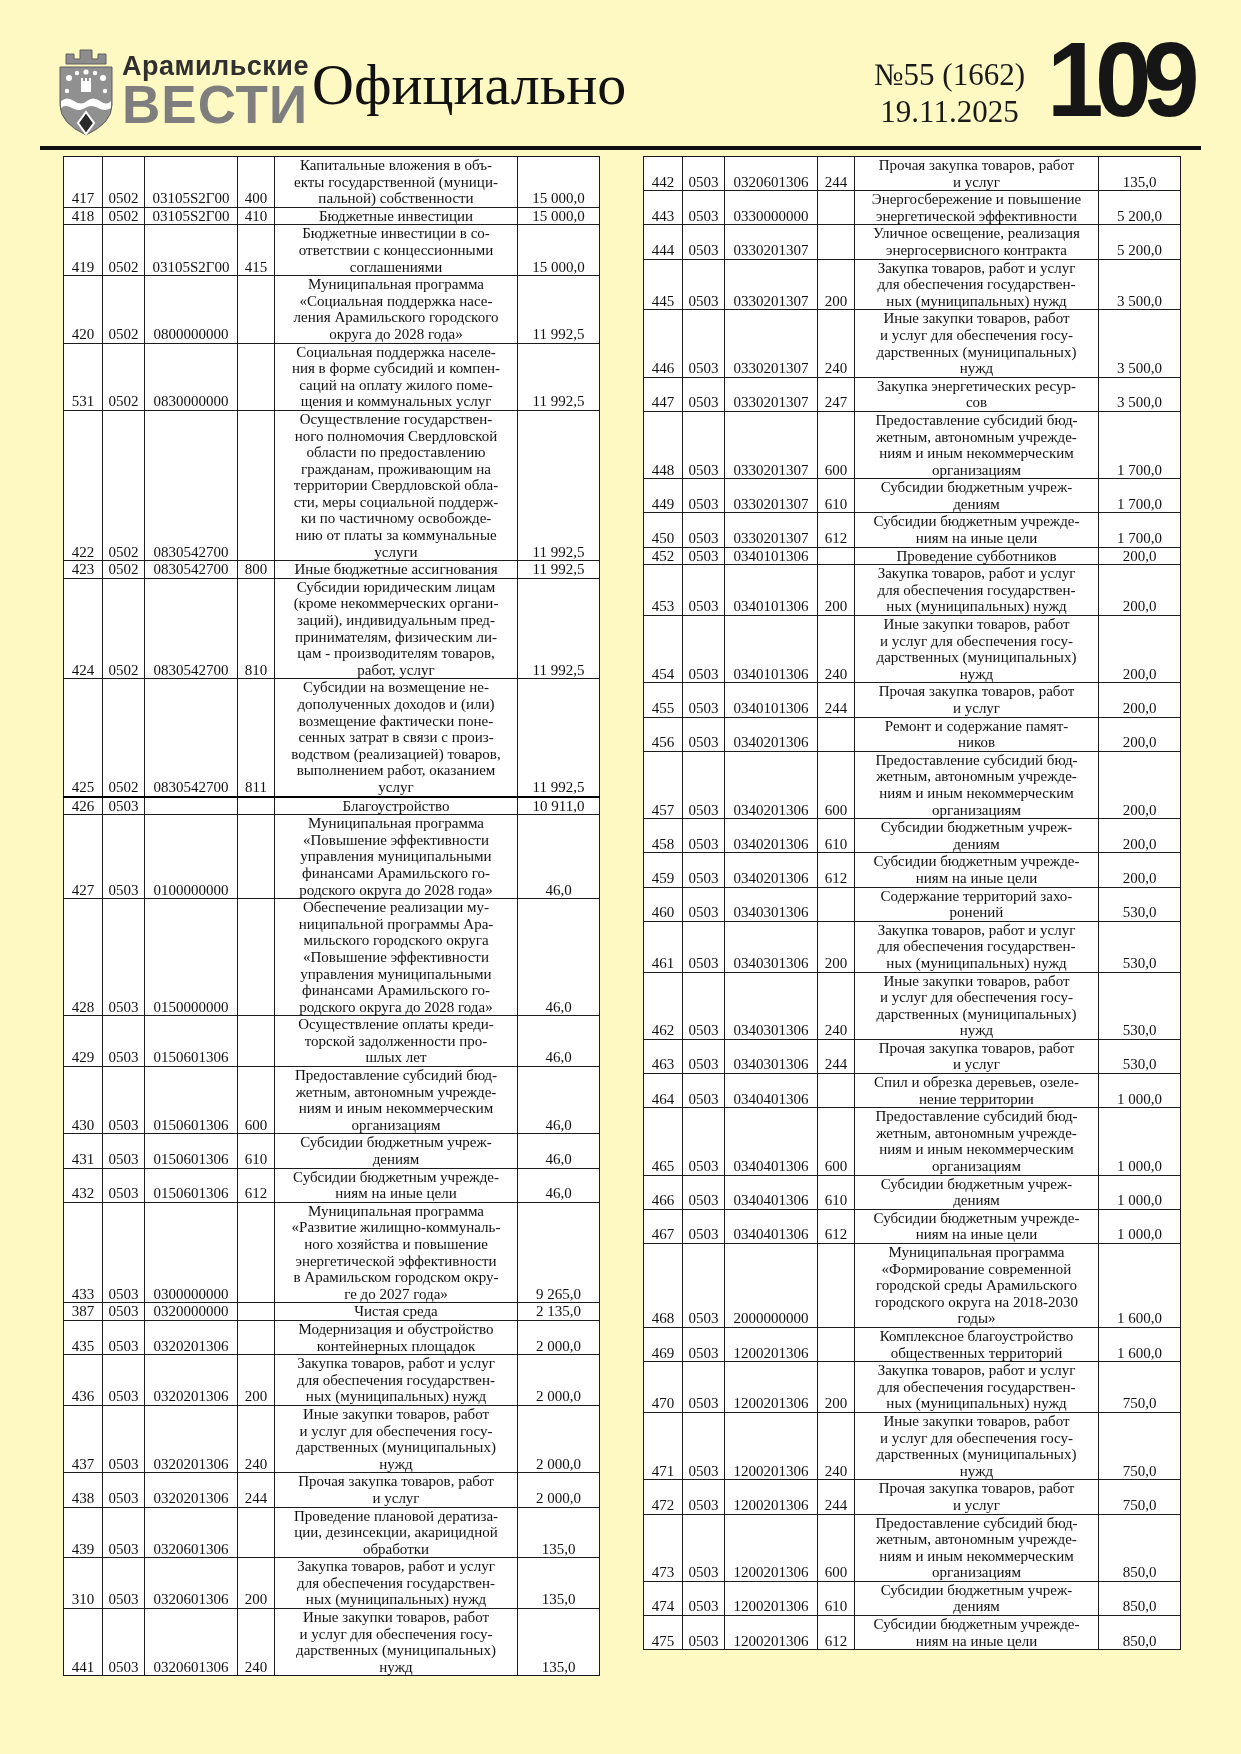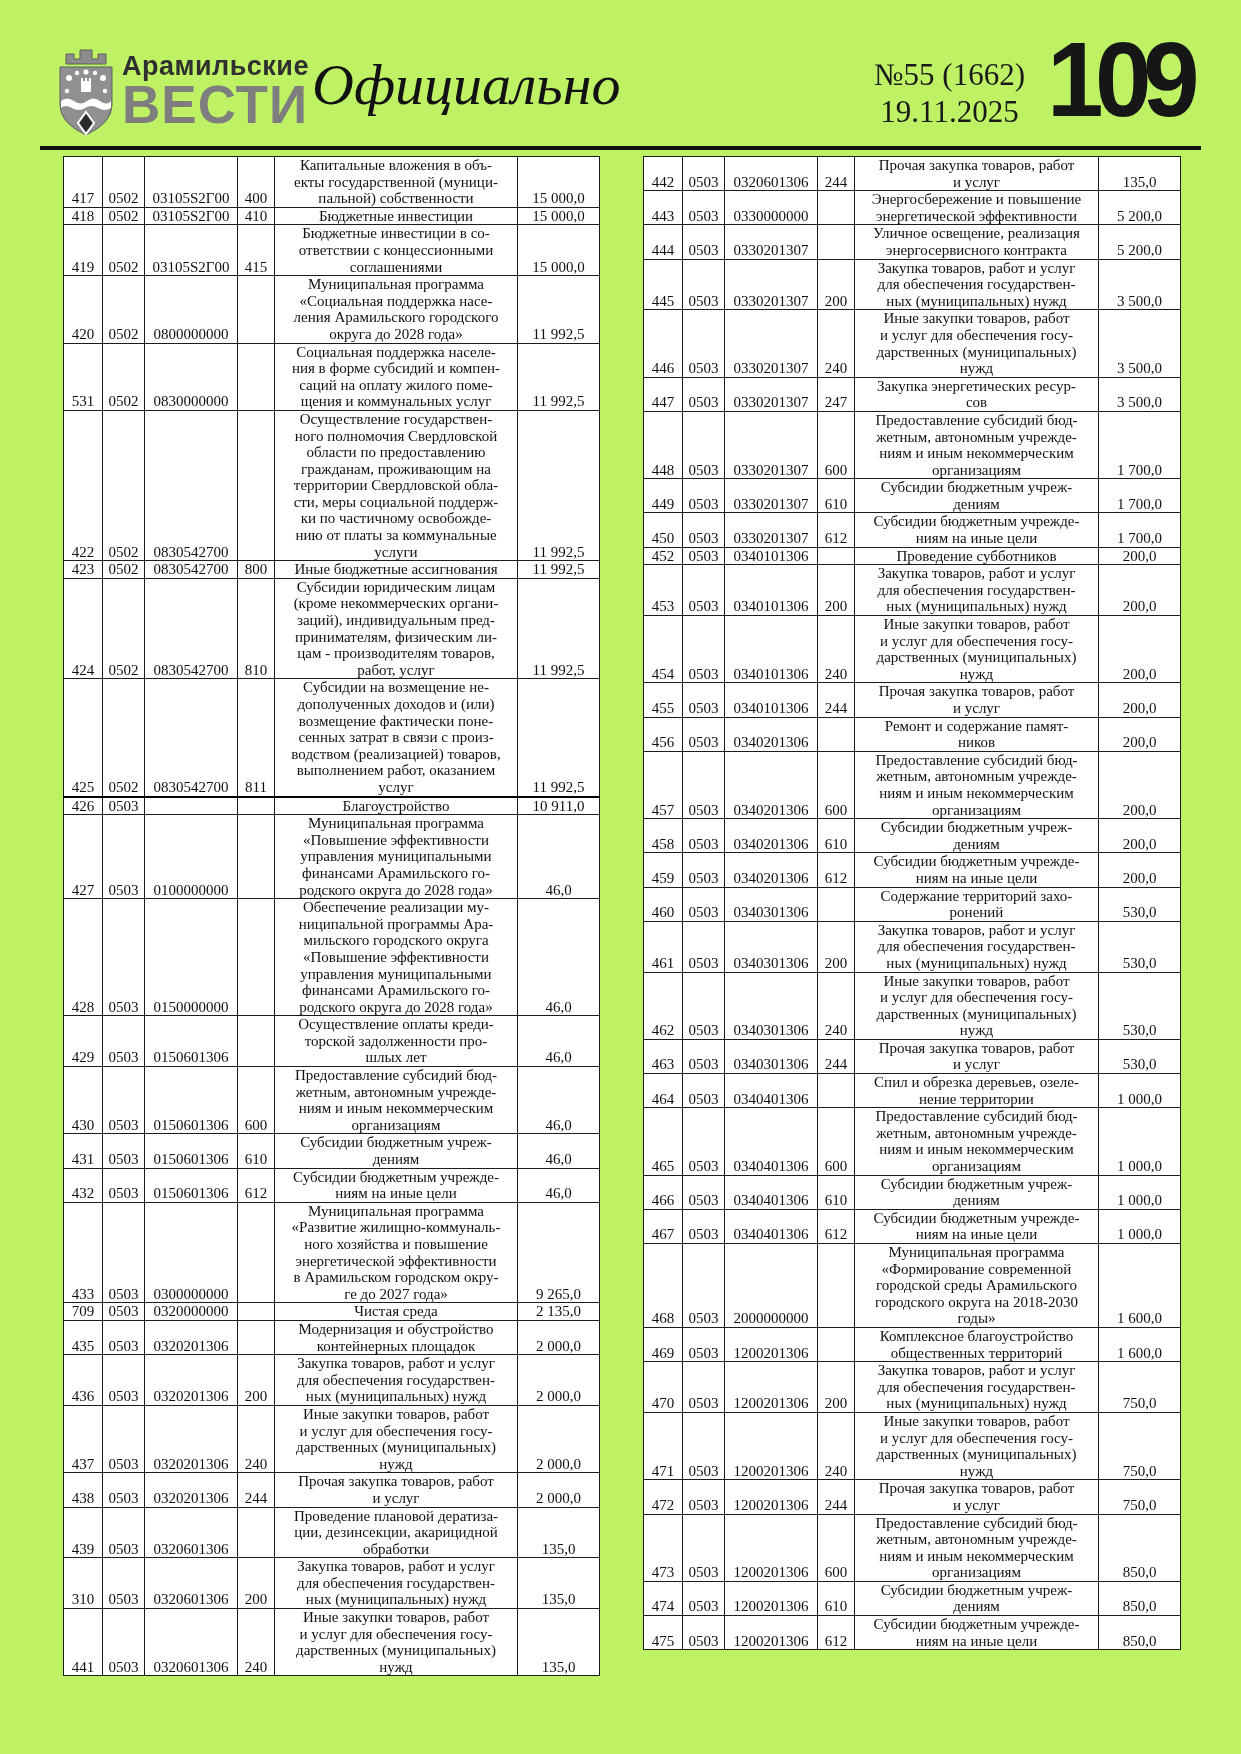--- a/index.html
+++ b/index.html
@@ -1,26 +1,26 @@
 <!DOCTYPE html>
 <html><head>
 <meta charset="utf-8">
 <style>
   html,body{margin:0;padding:0;background:#ffffff;}
-  .page{position:relative;width:1241px;height:1754px;background:#bef264;overflow:hidden;
+  .page{position:relative;width:1241px;height:1754px;background:#fef9c3;overflow:hidden;
         font-family:"Liberation Serif",serif;color:#111;}
 
   
   .masthead{position:absolute;left:0;top:0;width:1241px;height:146px;}
   .logo{position:absolute;left:54px;top:46px;width:230px;height:92px;}
   .logo svg{position:absolute;left:0;top:0;}
   .brand{position:absolute;left:68px;top:6px;width:165px;font-family:"Liberation Sans",sans-serif;}
   .brand-top{font-size:27px;font-weight:bold;color:#2f2f2f;letter-spacing:.5px;line-height:28px;}
   .brand-bottom{font-size:53px;font-weight:bold;color:#7e7e7e;letter-spacing:1px;line-height:50px;}
-  .section-title{position:absolute;left:312px;top:50px;font-style:italic;font-size:58px;
+  .section-title{position:absolute;left:312px;top:50px;font-size:58px;
         line-height:70px;color:#121212;font-family:"Liberation Serif",serif;}
   .issue{position:absolute;right:216px;top:56px;text-align:center;font-size:31px;line-height:37px;color:#1a1a1a;}
   .page-number{position:absolute;right:50px;top:26px;font-family:"Liberation Sans",sans-serif;
         font-weight:bold;font-size:106px;line-height:106px;letter-spacing:-9px;color:#161616;
         transform:scaleX(.96);transform-origin:right top;}
   .rule{position:absolute;left:40px;top:146px;width:1161px;height:4px;background:#111;}
 
   
   .budget{position:absolute;top:156px;border-collapse:collapse;table-layout:fixed;background:#fff;}
   .budget.left{left:63px;width:537px;}
@@ -270,21 +270,21 @@
           <td class="c-code"></td>
           <td class="c-desc">Муниципальная программа
 «Развитие жилищно-коммуналь-
 ного хозяйства и повышение
 энергетической эффективности
 в Арамильском городском окру-
 ге до 2027 года»</td>
           <td class="c-amt">9 265,0</td>
         </tr>
         <tr>
-          <td class="c-num">709</td>
+          <td class="c-num">387</td>
           <td class="c-code">0503</td>
           <td class="c-code">0320000000</td>
           <td class="c-code"></td>
           <td class="c-desc">Чистая среда</td>
           <td class="c-amt">2 135,0</td>
         </tr>
         <tr>
           <td class="c-num">435</td>
           <td class="c-code">0503</td>
           <td class="c-code">0320201306</td>

